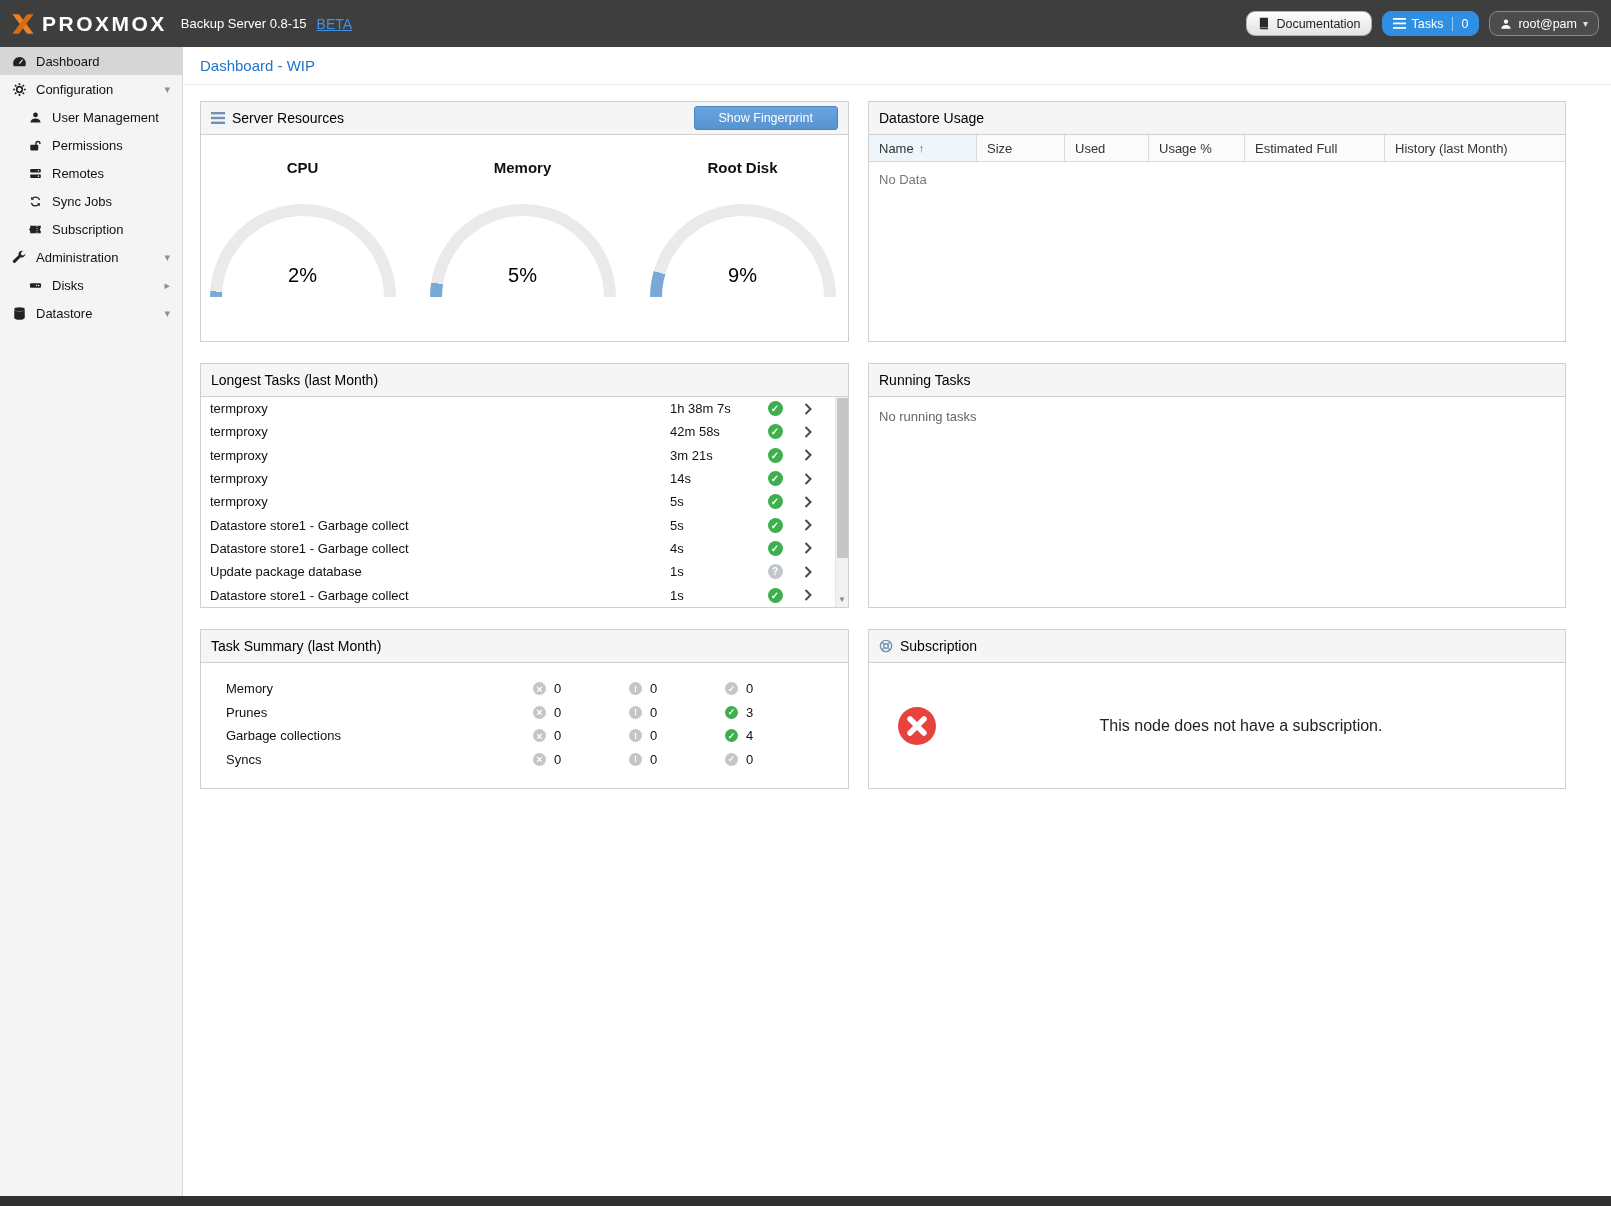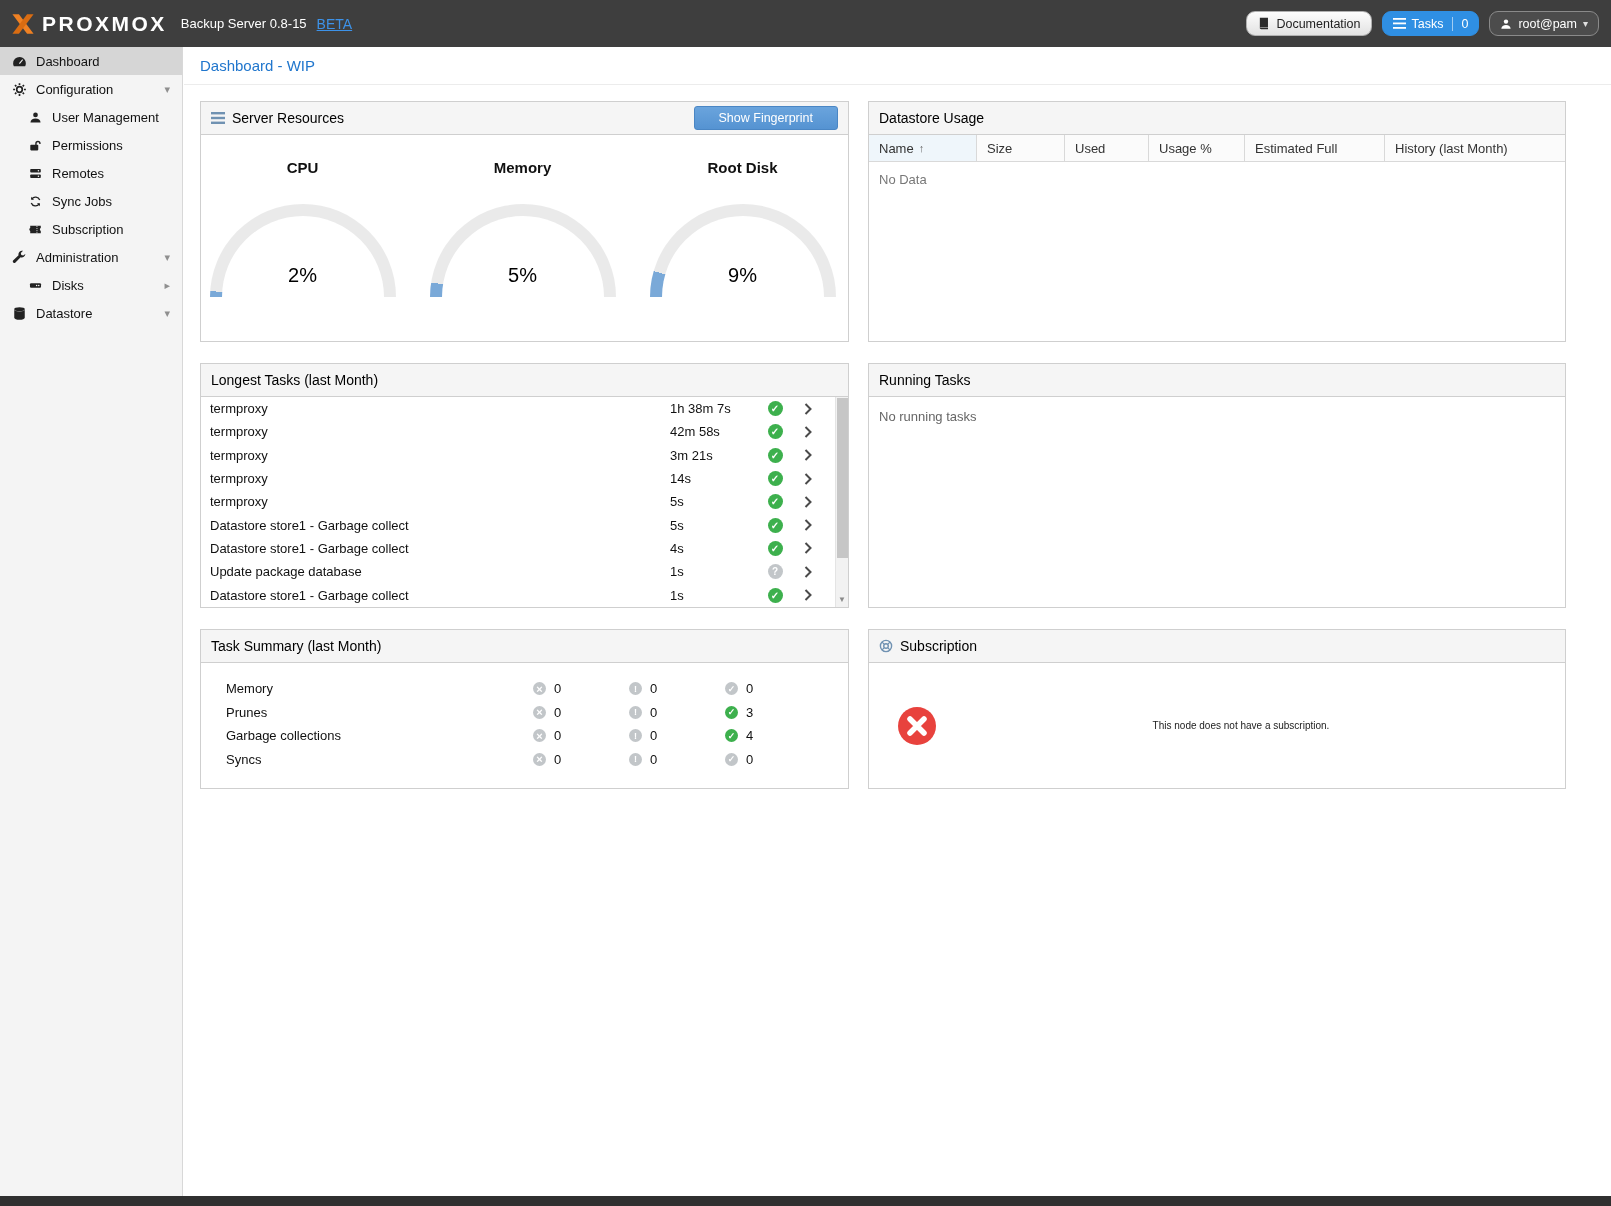--- a/index.html
+++ b/index.html
@@ -129,21 +129,21 @@
     font-size:9px; font-weight:bold; flex:0 0 13px;
   }
   .mini.err::before { content:"×"; font-size:11px; }
   .mini.warn::before { content:"!"; }
   .mini.okc::before { content:"✓"; }
   .mini.st-green { background:#3db04d; }
   .mini.st-gray { background:#c2c6c9; }
 
   
   .sub-body { display:flex; align-items:center; padding:0 20px 0 28px; }
-  .sub-msg { flex:1; text-align:center; font-size:10px; color:#222; }
+  .sub-msg { flex:1; text-align:center; font-size:16px; color:#222; }
 
   
   .bottom-bar { position:absolute; left:0; right:0; bottom:0; height:10px; background:#303030; }
 </style>
 </head>
 <body>
 
 <header class="topbar">
   <div class="brand">
     <svg width="26" height="26" viewBox="0 0 32 32">

